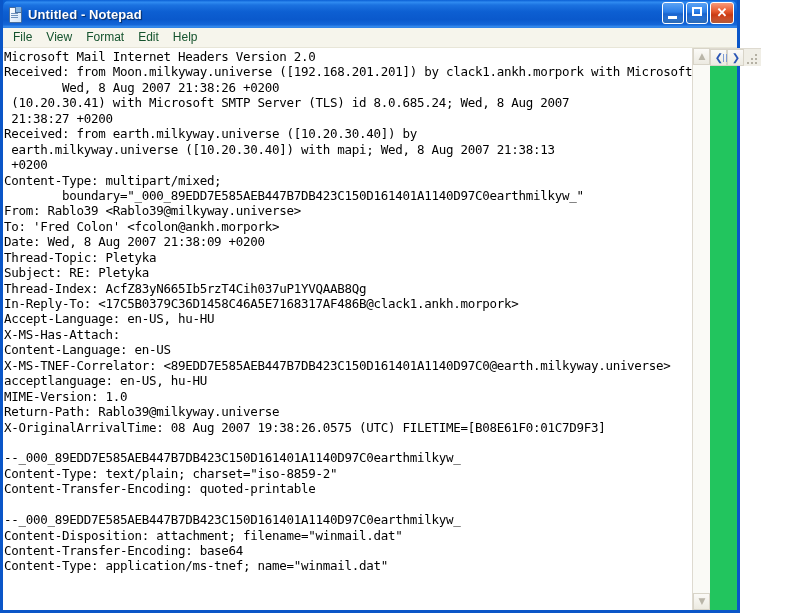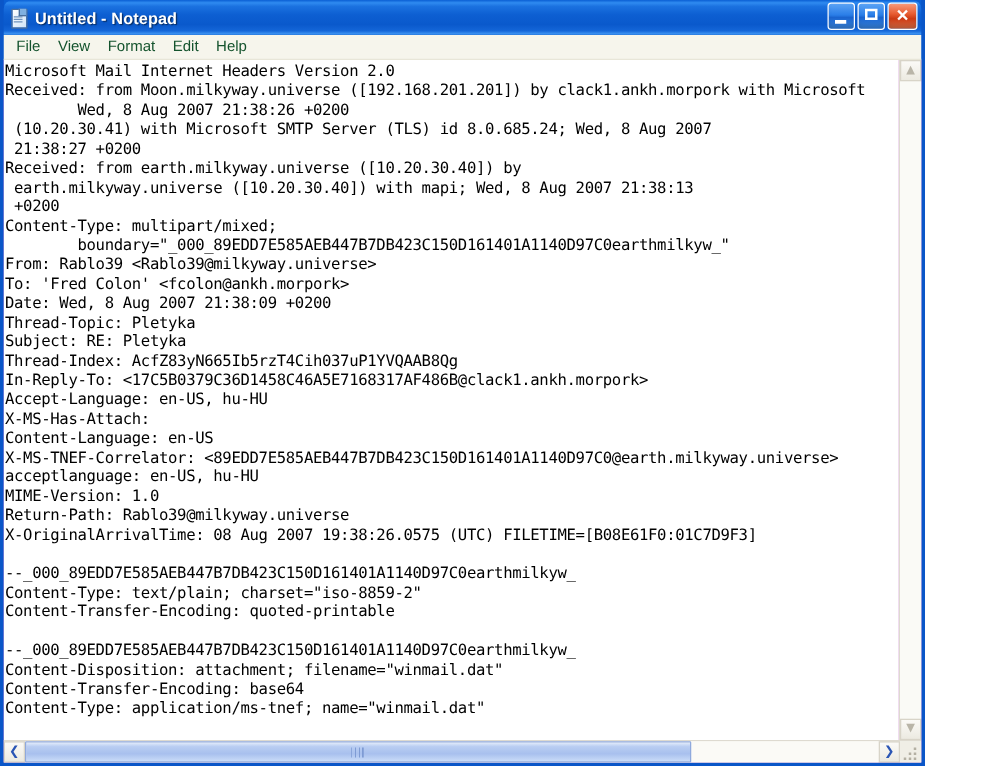--- a/index.html
+++ b/index.html
@@ -141,22 +141,22 @@
     color: #14532d;
     padding: 1px 7px 2px 7px;
     white-space: nowrap;
     line-height: 14px;
   }
 
   
   .client {
     flex: 1 1 auto;
     display: flex;
-    flex-direction: column;
-    background: #a21caf;
+    flex-direction: row;
+    background: #22c55e;
     min-height: 0;
   }
   .edit-row {
     flex: 1 1 auto;
     display: flex;
     min-height: 0;
   }
   .textarea {
     flex: 1 1 auto;
     background: #ffffff;

